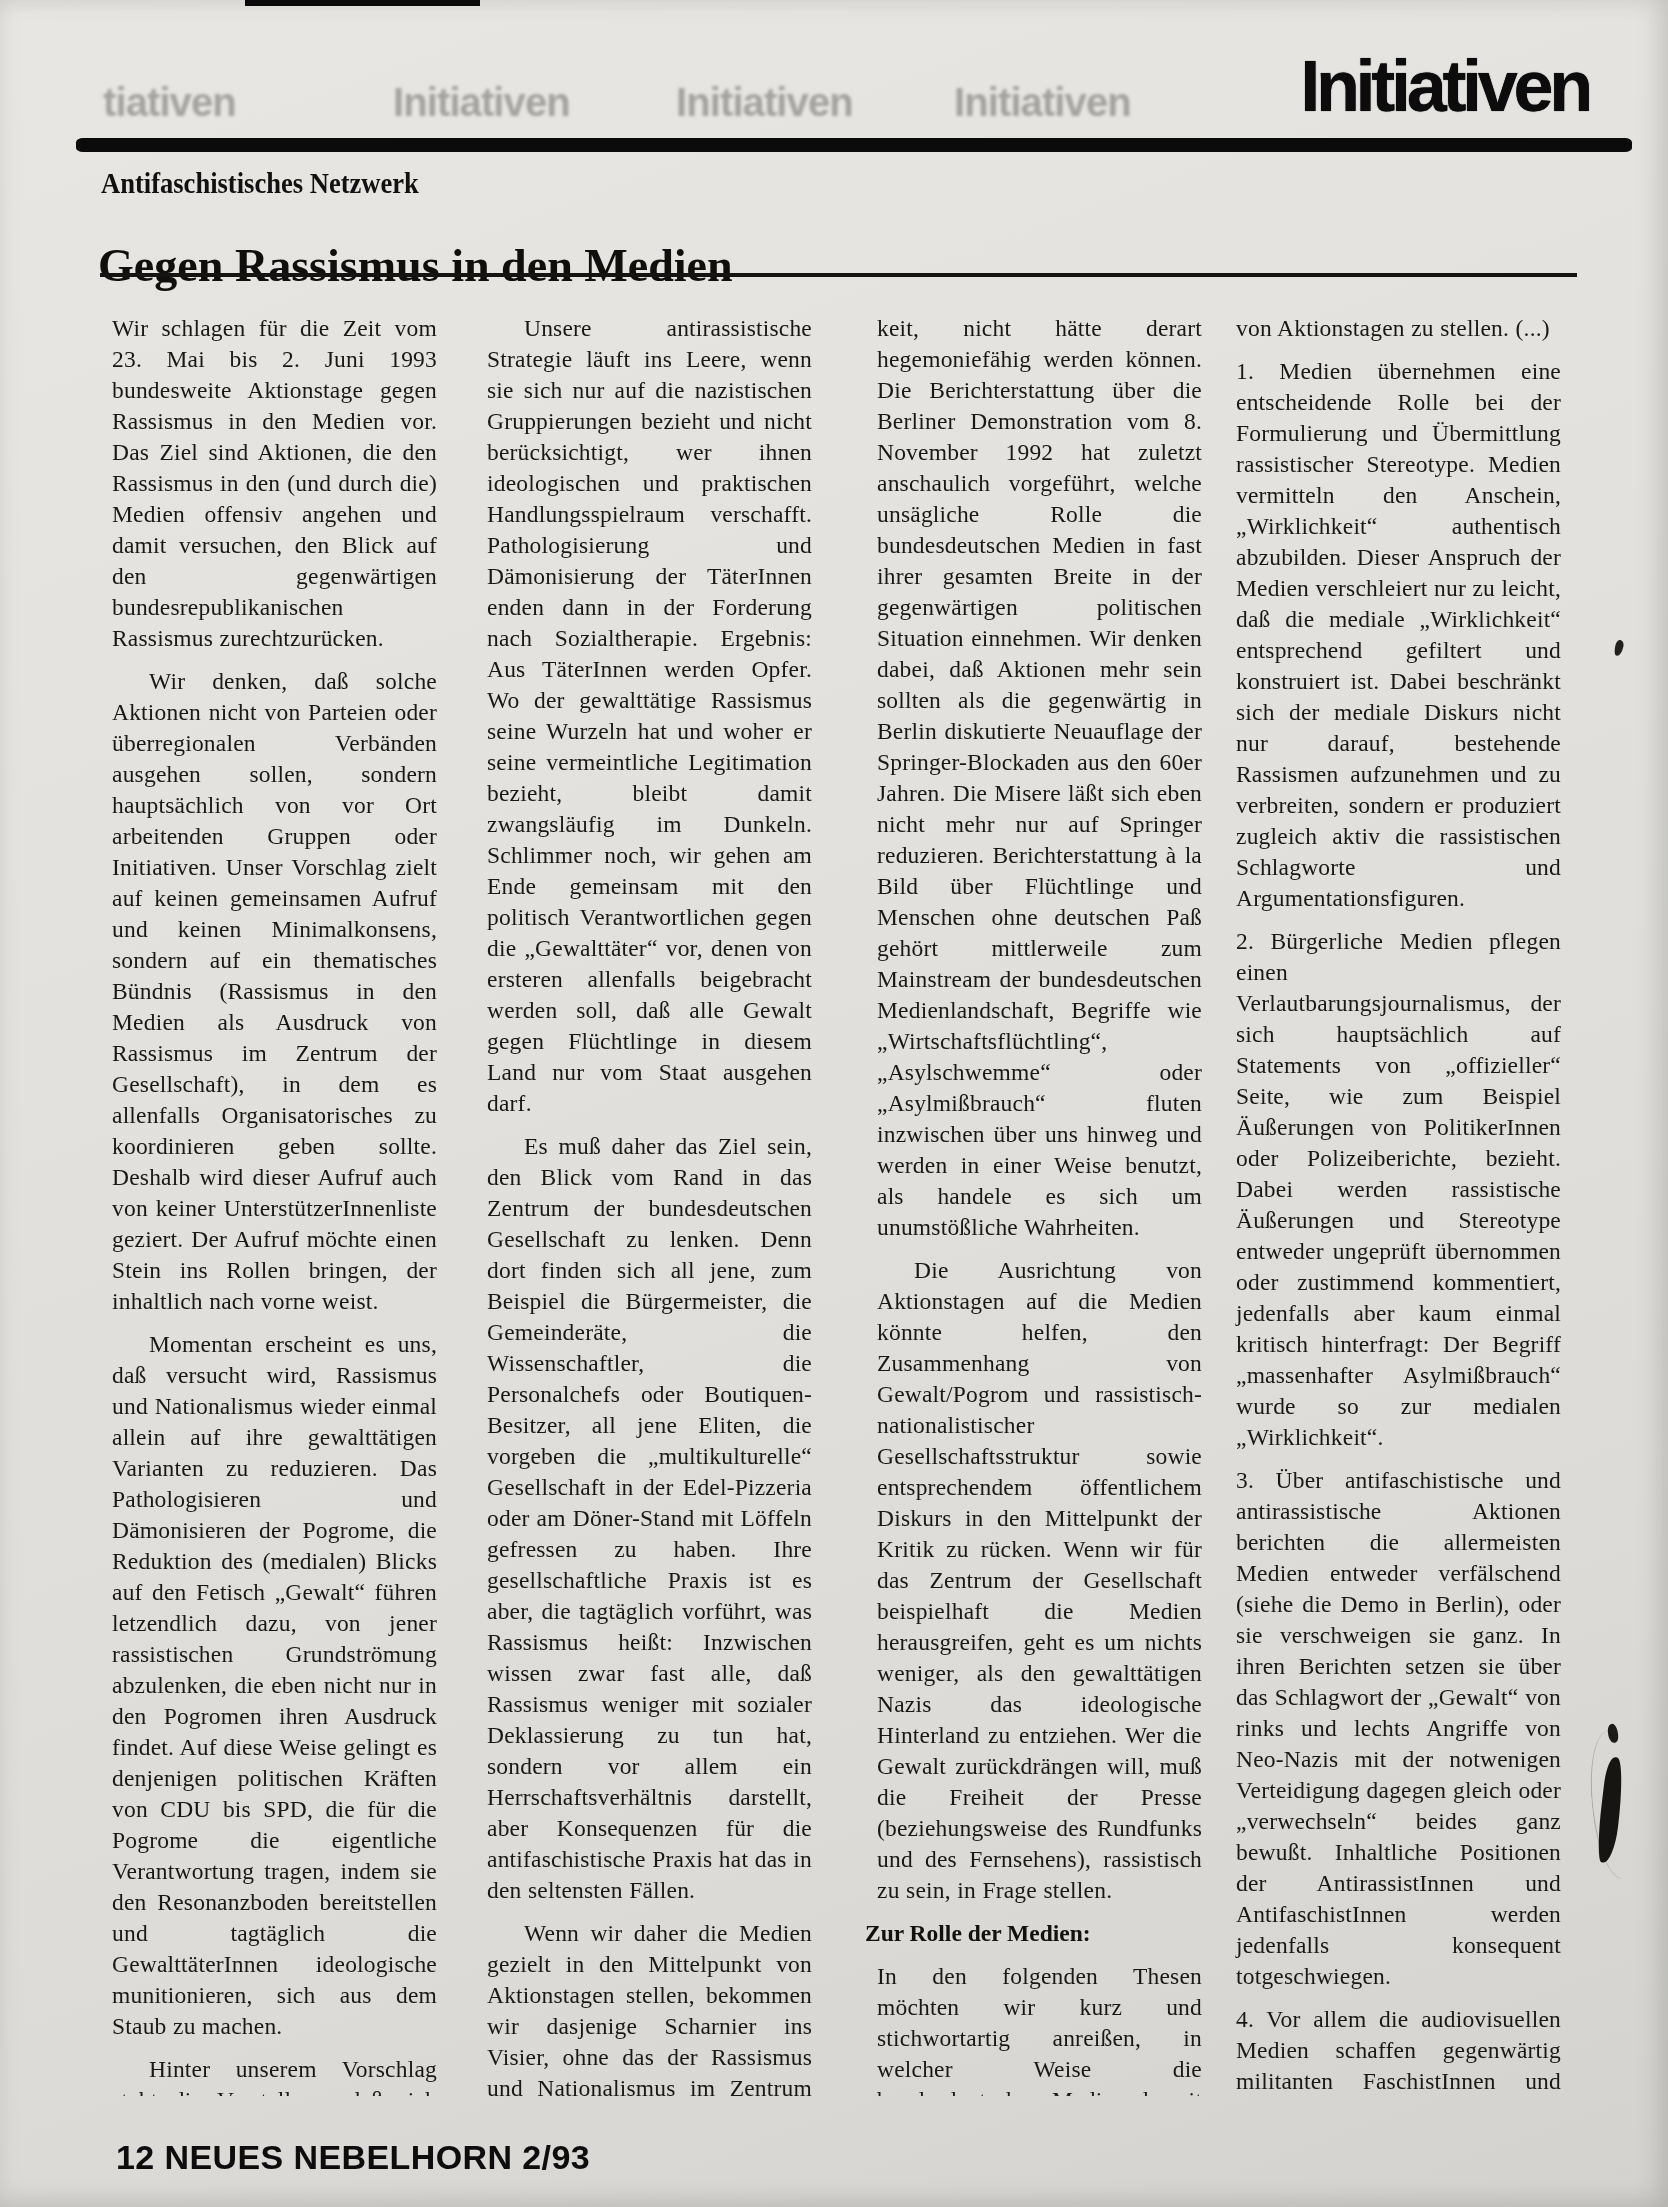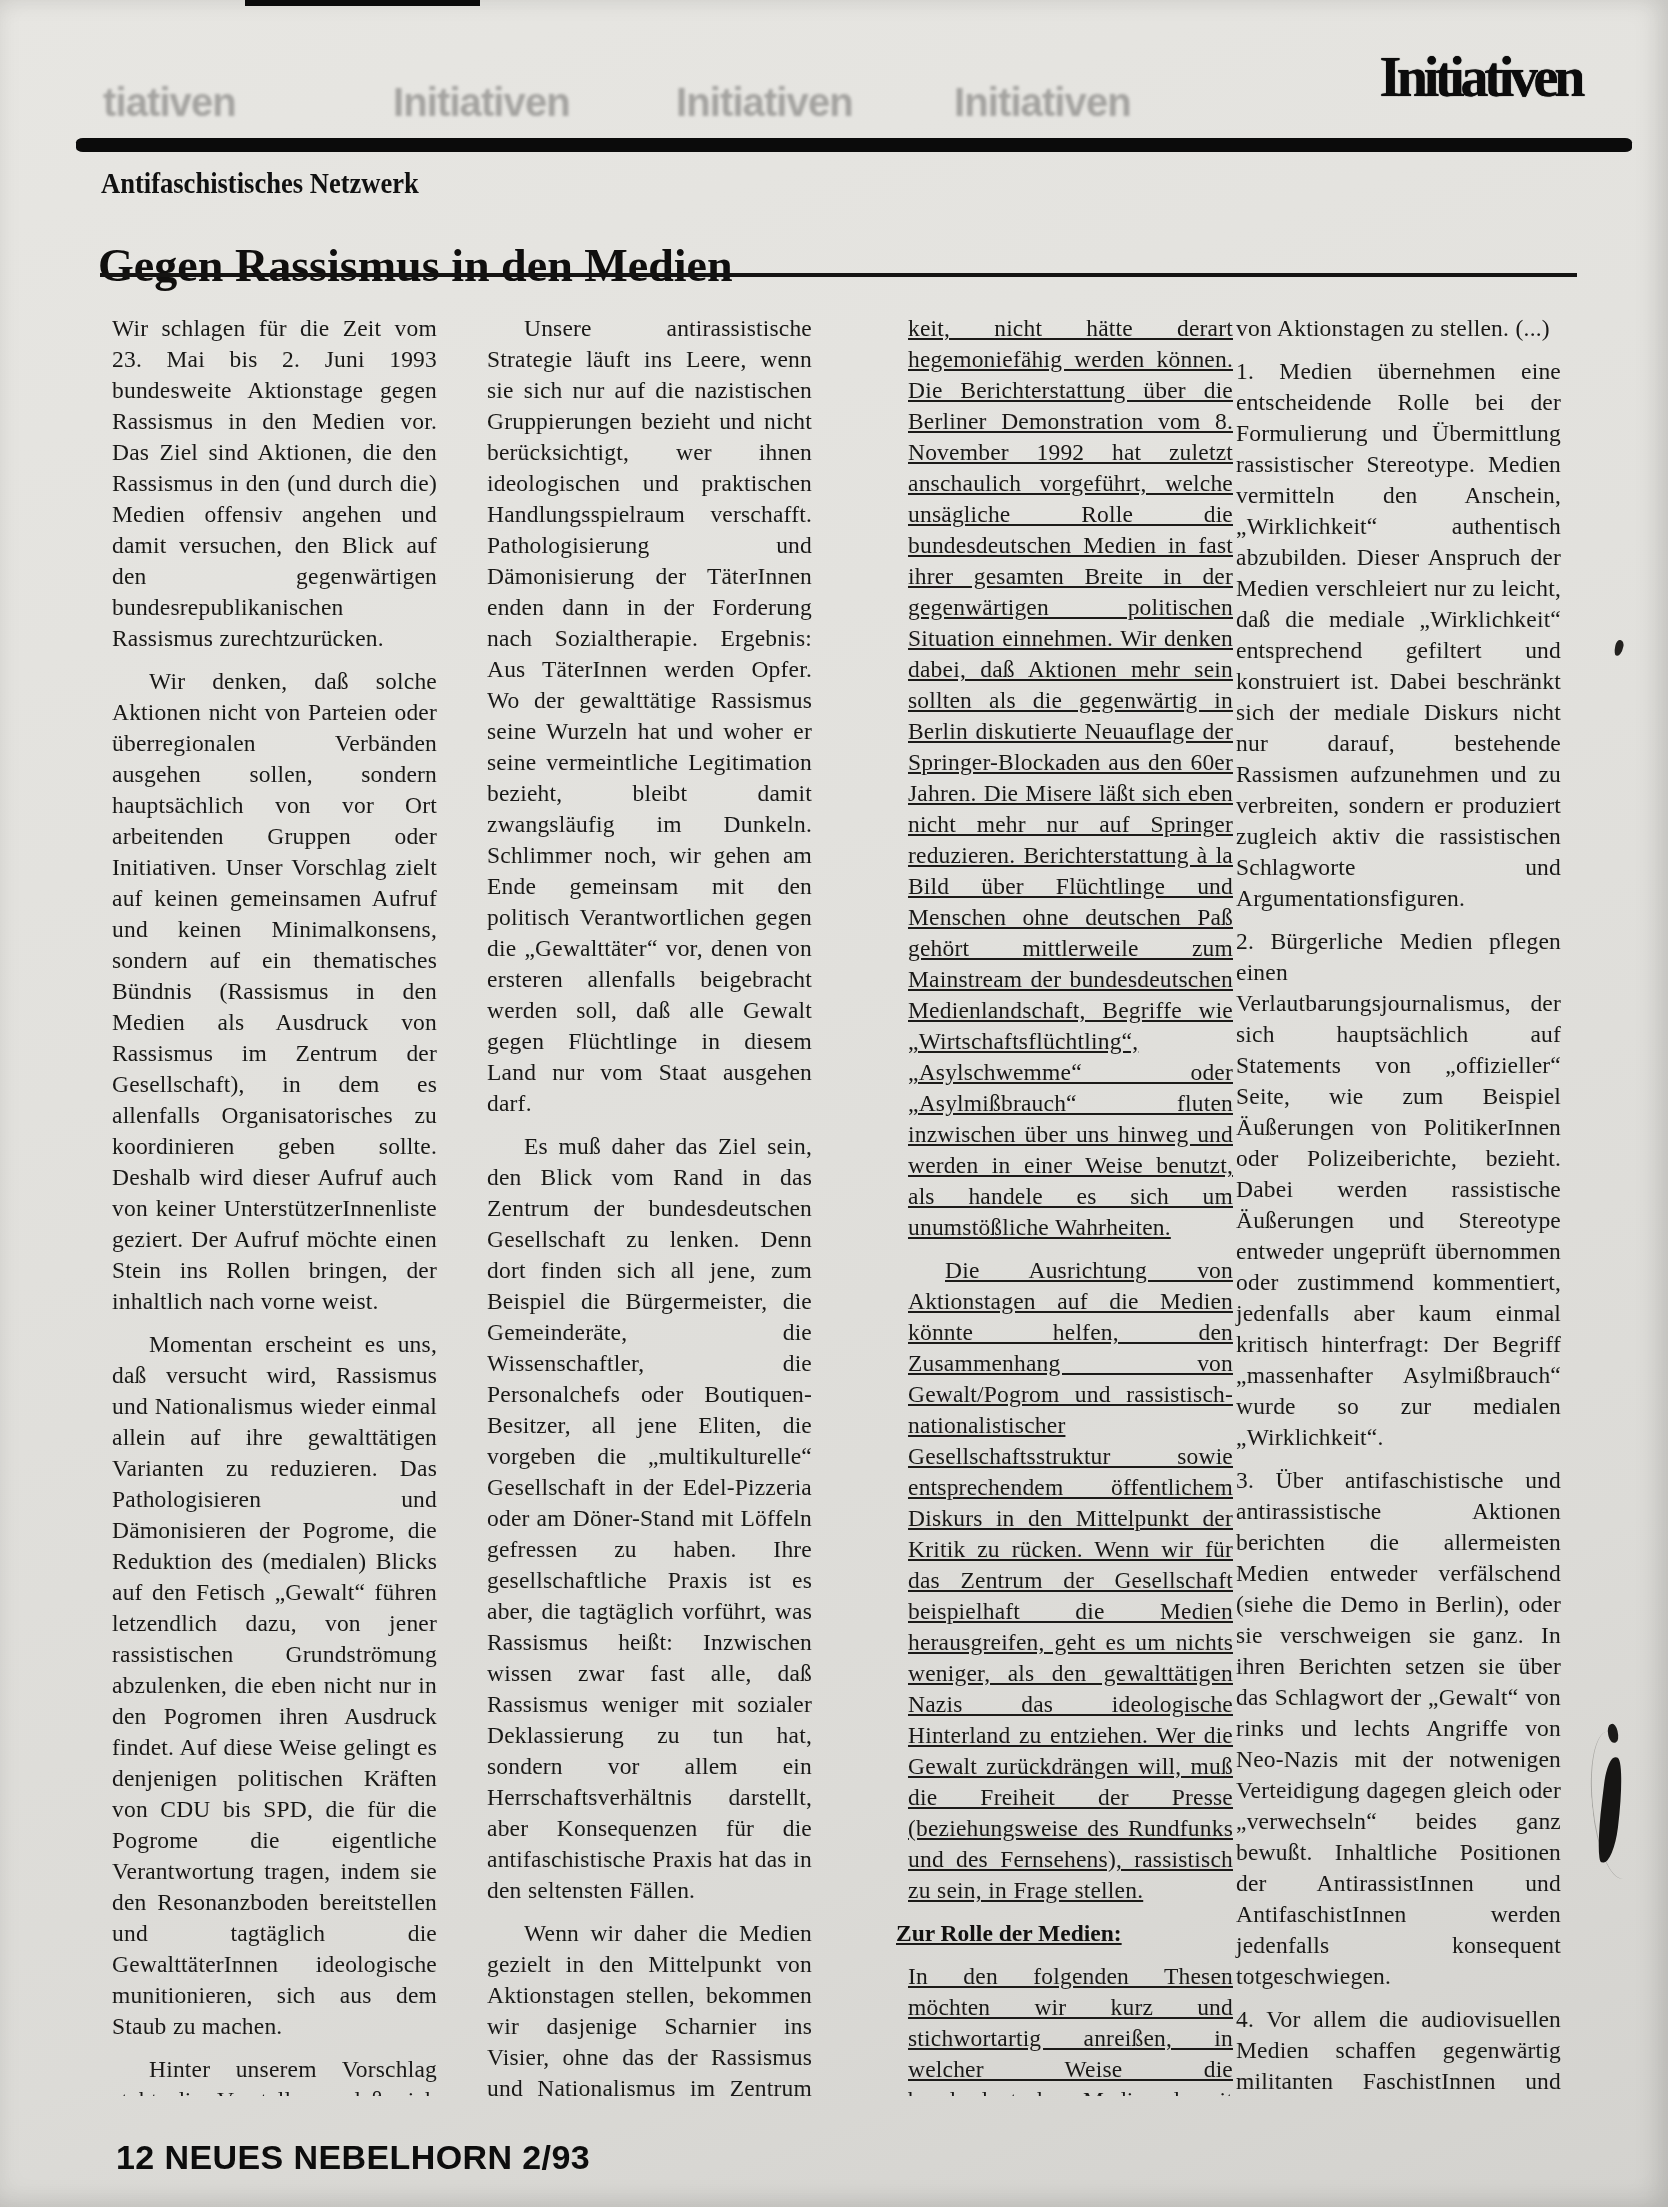--- a/index.html
+++ b/index.html
@@ -22,43 +22,43 @@
     position:absolute;top:80px;
     font-family:"Liberation Sans",sans-serif;font-weight:bold;
     font-size:40px;letter-spacing:-0.9px;color:#6e6d6b;opacity:.55;filter:blur(1.7px);
     white-space:nowrap;
   }
   .ghost.g1{left:103px;}
   .ghost.g2{left:393px;}
   .ghost.g3{left:676px;}
   .ghost.g4{left:954px;}
   .masthead{
-    position:absolute;top:45px;right:88px;
-    font-family:Liberation Serif, serif;font-weight:bold;
-    font-size:56px;letter-spacing:-4.3px;color:#0c0c0c;
+    position:absolute;top:45px;right:80px;
+    font-family:Liberation Sans, sans-serif;font-weight:bold;
+    font-size:72px;letter-spacing:-4.3px;color:#0c0c0c;
     text-shadow:0 0 0.9px #000;
     white-space:nowrap;
   }
   .rule-thick{position:absolute;left:76px;top:138px;width:1556px;height:14px;background:#0b0b0b;border-radius:7px/4.3px;}
   .kicker{
     position:absolute;left:101px;top:167px;
     font-weight:bold;font-size:29.5px;letter-spacing:0;
     transform:scaleX(.9);transform-origin:left top;white-space:nowrap;color:#111;
   }
   .headline{
     position:absolute;left:98px;top:207px;
     font-weight:bold;font-size:47px;letter-spacing:0;
     transform:scaleX(.98);transform-origin:left top;white-space:nowrap;color:#100f0e;
   }
   .rule-thin{position:absolute;left:100px;top:273px;width:1477px;height:3.5px;background:#151413;}
   
   .col{
     position:absolute;top:301px;width:349px;height:1795px;overflow:hidden;
   }
-  .col1{left:100px;} .col2{left:475px;} .col3{left:896px;text-decoration:underline;} .col4{left:1224px;}
+  .col1{left:100px;} .col2{left:475px;} .col3{left:865px;} .col4{left:1224px;}
   .body-p{
     margin:12px;text-align:justify;
     font-size:23.5px;line-height:31px;
     letter-spacing:0.2px;word-spacing:0.4px;color:#191816;
   }
   .indent{text-indent:37px;}
   .subhead{
     margin:10.4px 0 0 0;font-weight:bold;font-size:23.5px;line-height:31px;color:#121110;
   }
   

